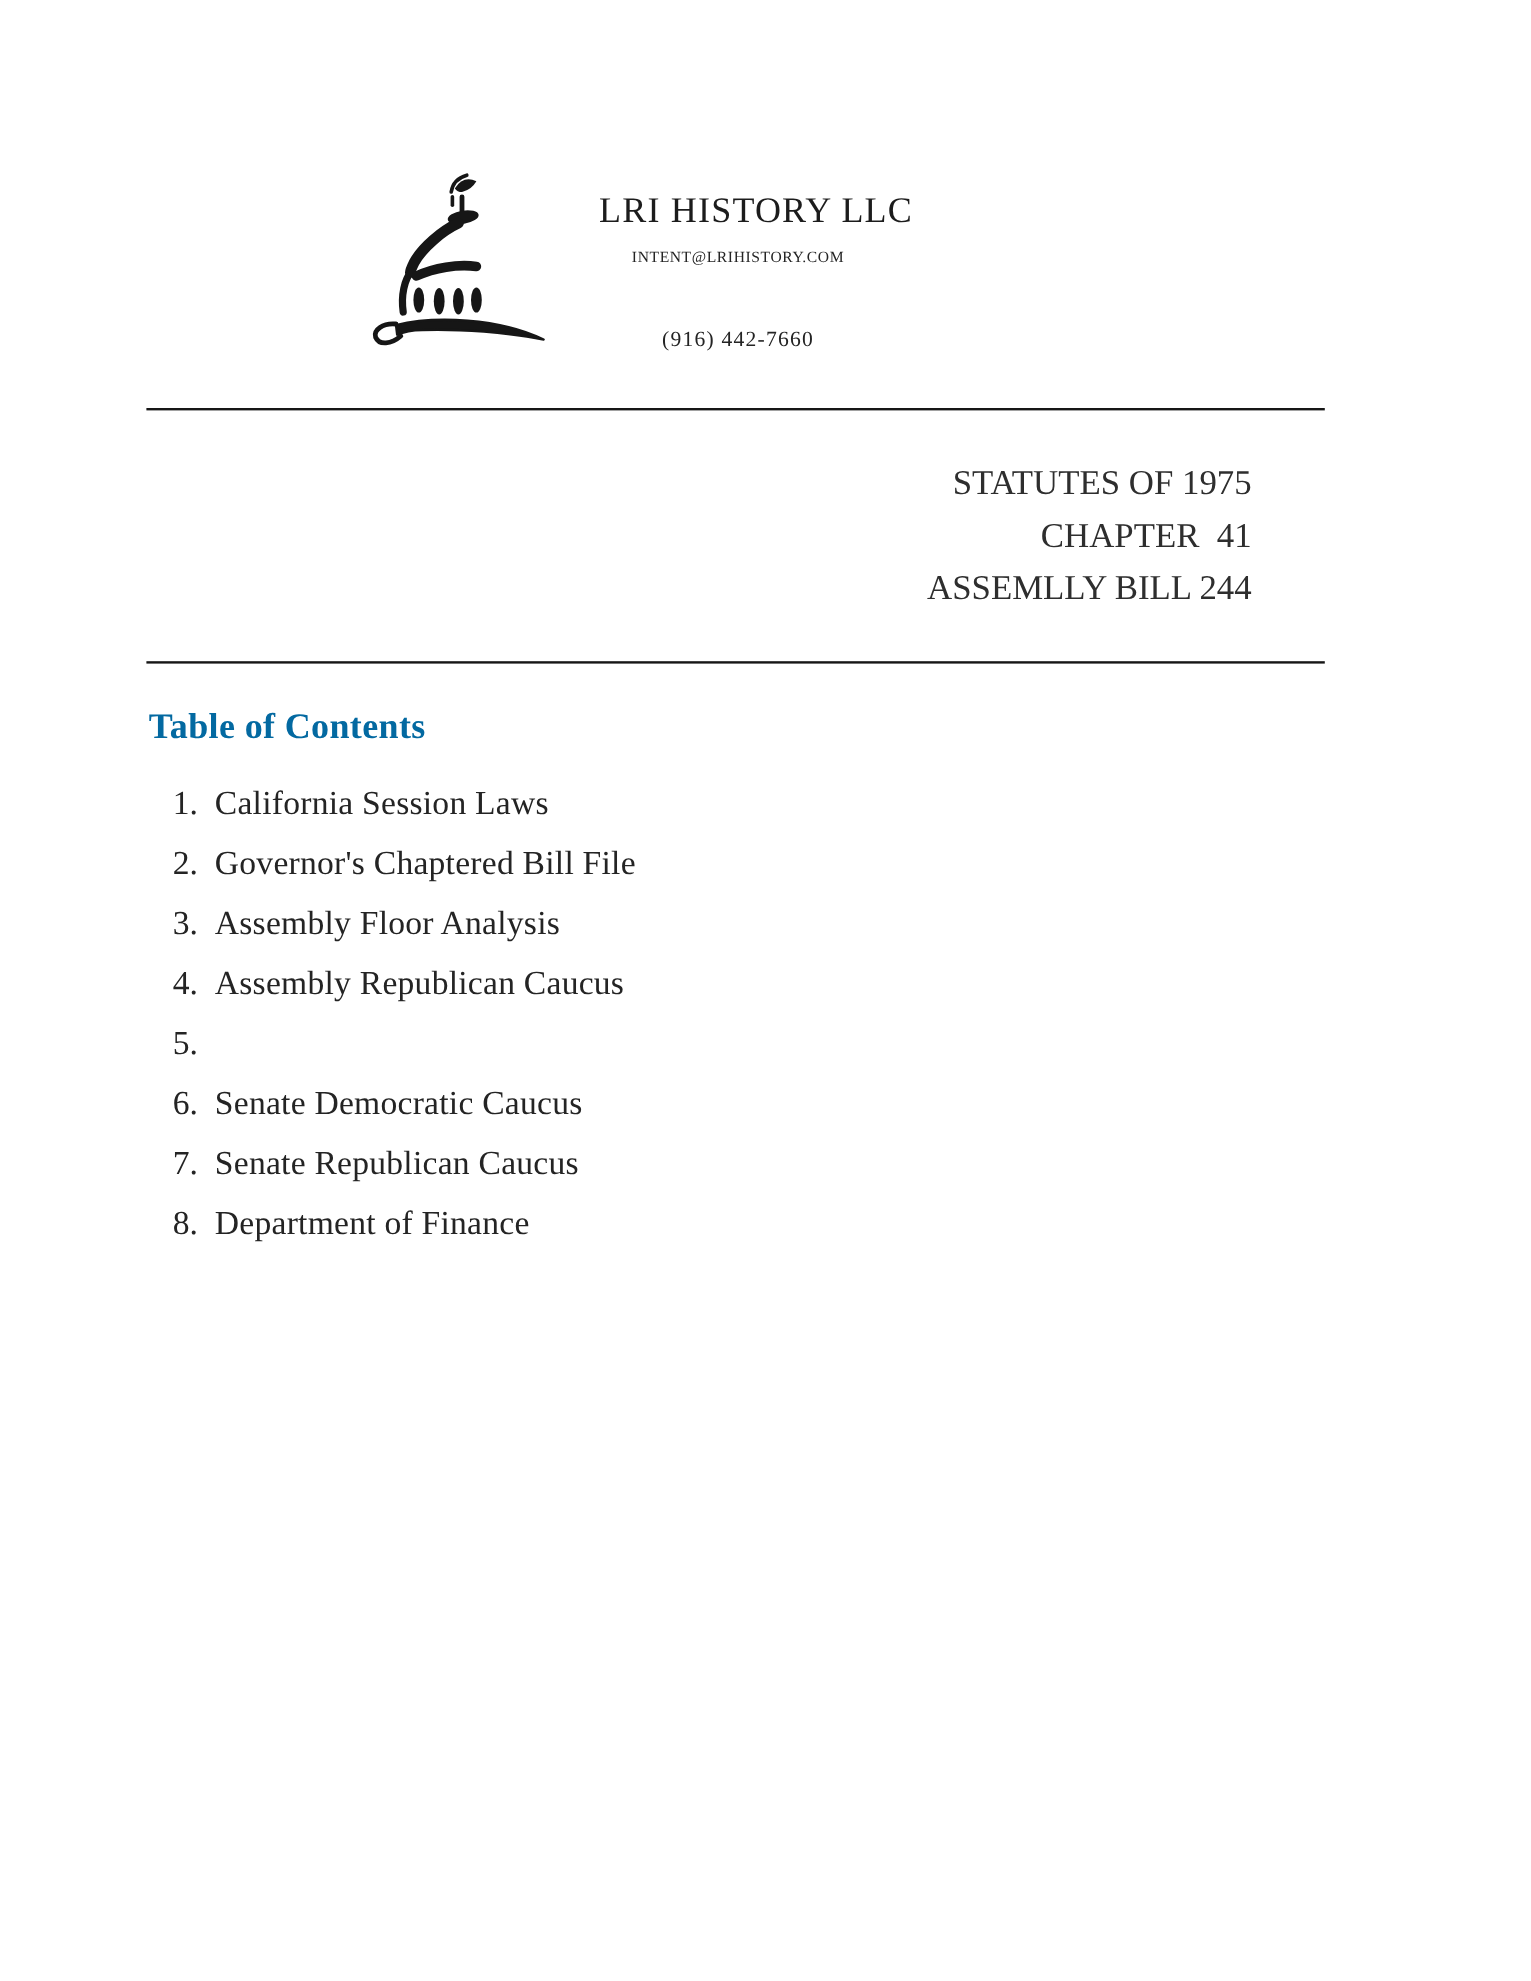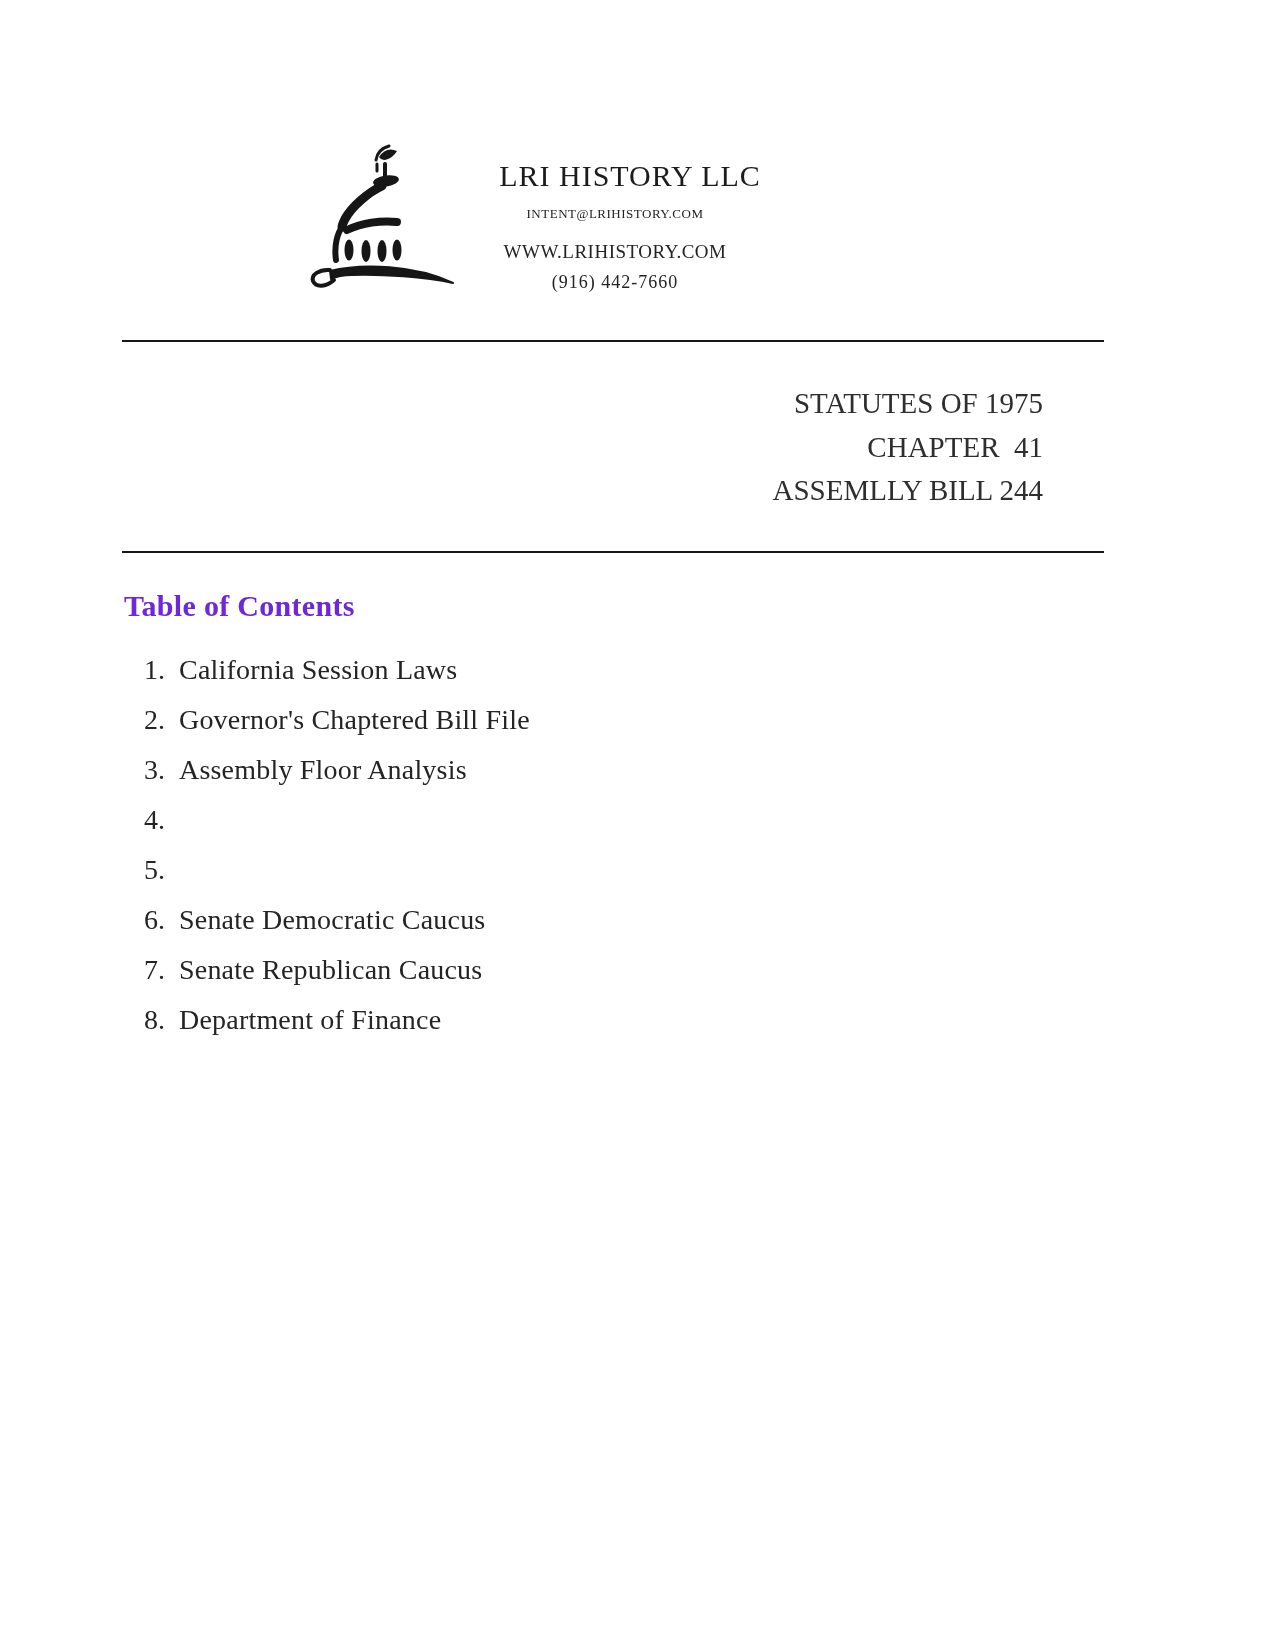--- a/index.html
+++ b/index.html
@@ -34,21 +34,21 @@
   .rule-bottom{top:551px;}
   .title-block{
     left:600px;top:382px;width:443px;
     text-align:right;font-weight:normal;
     font-size:29px;line-height:43.5px;
     color:#2e2e2e;
   }
   .title-line{white-space:pre;}
   .toc-heading{
     left:124px;top:589px;
-    font-size:30px;font-weight:bold;color:#6d28d9;
+    font-size:30px;font-weight:bold;color:#0369a1;
     letter-spacing:0.3px;white-space:pre;
   }
   .toc-list{
     left:144px;top:645px;width:900px;
   }
   .toc-item{
     display:flex;align-items:baseline;
     height:50px;line-height:50px;
     font-size:28px;color:#242424;
   }
@@ -85,21 +85,20 @@
       <ellipse cx="382" cy="251" rx="4.5" ry="11" fill="#161616" stroke="none"></ellipse>
       <ellipse cx="397" cy="250" rx="4.5" ry="10.5" fill="#161616" stroke="none"></ellipse>
 
       <path d="M330,271 C362,263 416,265 453,283 C425,277 382,274 352,275 C342,275 335,277 331,279 Z" fill="#161616" stroke="#161616" stroke-width="2"></path>
       <path d="M334,280 C326,287 316,288 313,281 C311,275 319,269 330,270" stroke-width="4"></path>
     </g>
   </svg>
 
   <div class="abs company-name">LRI HISTORY LLC</div>
   <div class="abs contact-line contact-email">INTENT@LRIHISTORY.COM</div>
-  <div class="abs contact-line contact-web">WWW.LRIHISTORY.COM</div>
   <div class="abs contact-line contact-phone">(916) 442-7660</div>
 
   <div class="abs rule rule-top"></div>
 
   <div class="abs title-block">
     <div class="title-line">STATUTES OF 1975</div>
     <div class="title-line">CHAPTER  41</div>
     <div class="title-line">ASSEMLLY BILL 244</div>
   </div>
 
@@ -115,20 +114,21 @@
     <div class="toc-item">
       <span class="toc-num">2.</span>
       <span class="toc-label">Governor's Chaptered Bill File</span>
     </div>
     <div class="toc-item">
       <span class="toc-num">3.</span>
       <span class="toc-label">Assembly Floor Analysis</span>
     </div>
     <div class="toc-item">
       <span class="toc-num">4.</span>
+      <span class="toc-label">Assembly Republican Caucus</span>
     </div>
     <div class="toc-item">
       <span class="toc-num">5.</span>
     </div>
     <div class="toc-item">
       <span class="toc-num">6.</span>
       <span class="toc-label">Senate Democratic Caucus</span>
     </div>
     <div class="toc-item">
       <span class="toc-num">7.</span>

